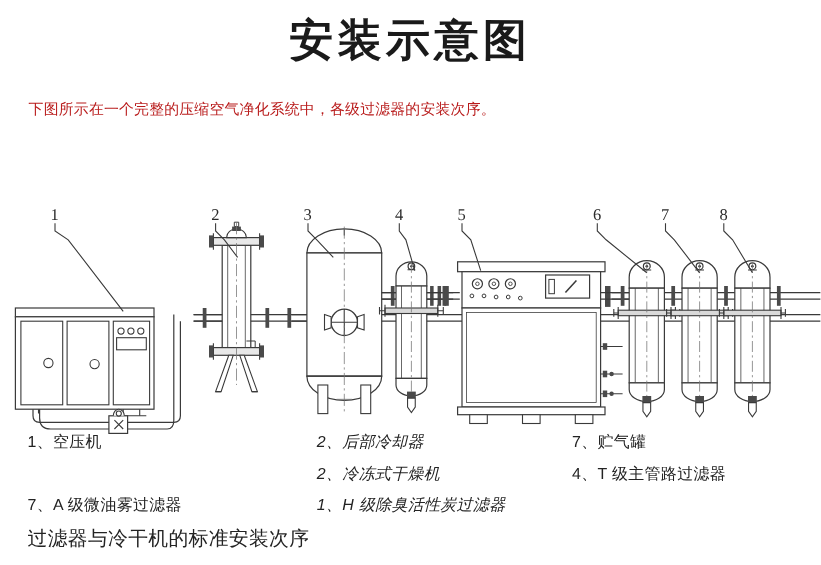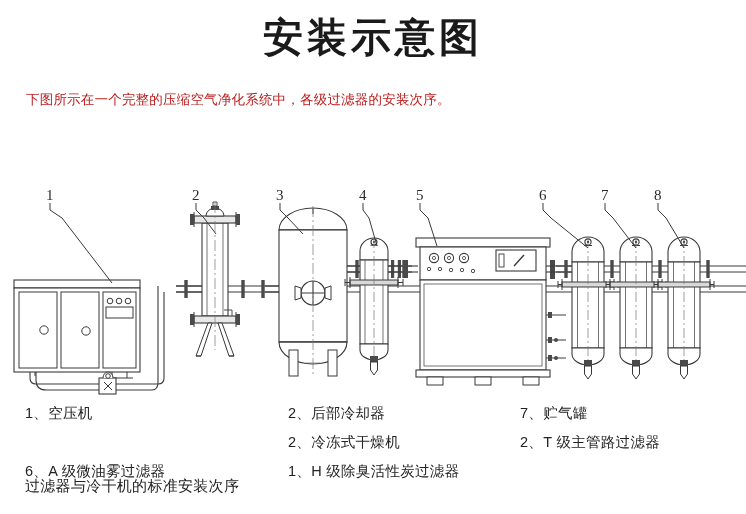--- a/index.html
+++ b/index.html
@@ -26,35 +26,35 @@
   .subtitle{
     position:absolute;left:26px;top:91px;
     font-size:13.5px;
     color:#b91c1c;
     letter-spacing:0.2px;
     white-space:nowrap;
   }
 
   #diagram{position:absolute;left:0;top:150px;width:746px;height:245px;}
 
-  .legend{position:absolute;left:0;top:392px;width:746px;margin-top:12px;}
+  .legend{position:absolute;left:0;top:392px;width:746px;}
   .legend-row{position:relative;height:29px;}
   .legend-cell{
     position:absolute;
     font-size:14.5px;
     color:#232323;
     white-space:nowrap;
     letter-spacing:0.3px;
   }
   .col1{left:25px;}
-  .col2{left:288px;}
+  .col2{left:288px;font-style:italic;}
   .col3{left:520px;}
   .legend-note{
     position:absolute;left:25px;top:477px;
-    font-size:15px;color:#232323;letter-spacing:0.3px;white-space:nowrap;
+    font-size:18px;color:#232323;letter-spacing:0.3px;white-space:nowrap;
   }
   svg text.num{
     font-family:"Liberation Serif","DejaVu Serif",serif;
     font-size:15px;
     fill:#2b2b2b;
   }
 </style>
 </head>
 <body>
 
@@ -344,24 +344,24 @@
   </svg>
 
   <div class="legend">
     <div class="legend-row">
       <span class="legend-cell col1">1、空压机</span>
       <span class="legend-cell col2">2、后部冷却器</span>
       <span class="legend-cell col3">7、贮气罐</span>
     </div>
     <div class="legend-row">
       <span class="legend-cell col2">2、冷冻式干燥机</span>
-      <span class="legend-cell col3">2、T 级主管路过滤器</span>
+      <span class="legend-cell col3">4、T 级主管路过滤器</span>
     </div>
     <div class="legend-row">
-      <span class="legend-cell col1">6、A 级微油雾过滤器</span>
+      <span class="legend-cell col1">7、A 级微油雾过滤器</span>
       <span class="legend-cell col2">1、H 级除臭活性炭过滤器</span>
       <span class="legend-cell col3"></span>
     </div>
   </div>
 
   <div class="legend-note">过滤器与冷干机的标准安装次序</div>
 
 </div>
 
 </body></html>

